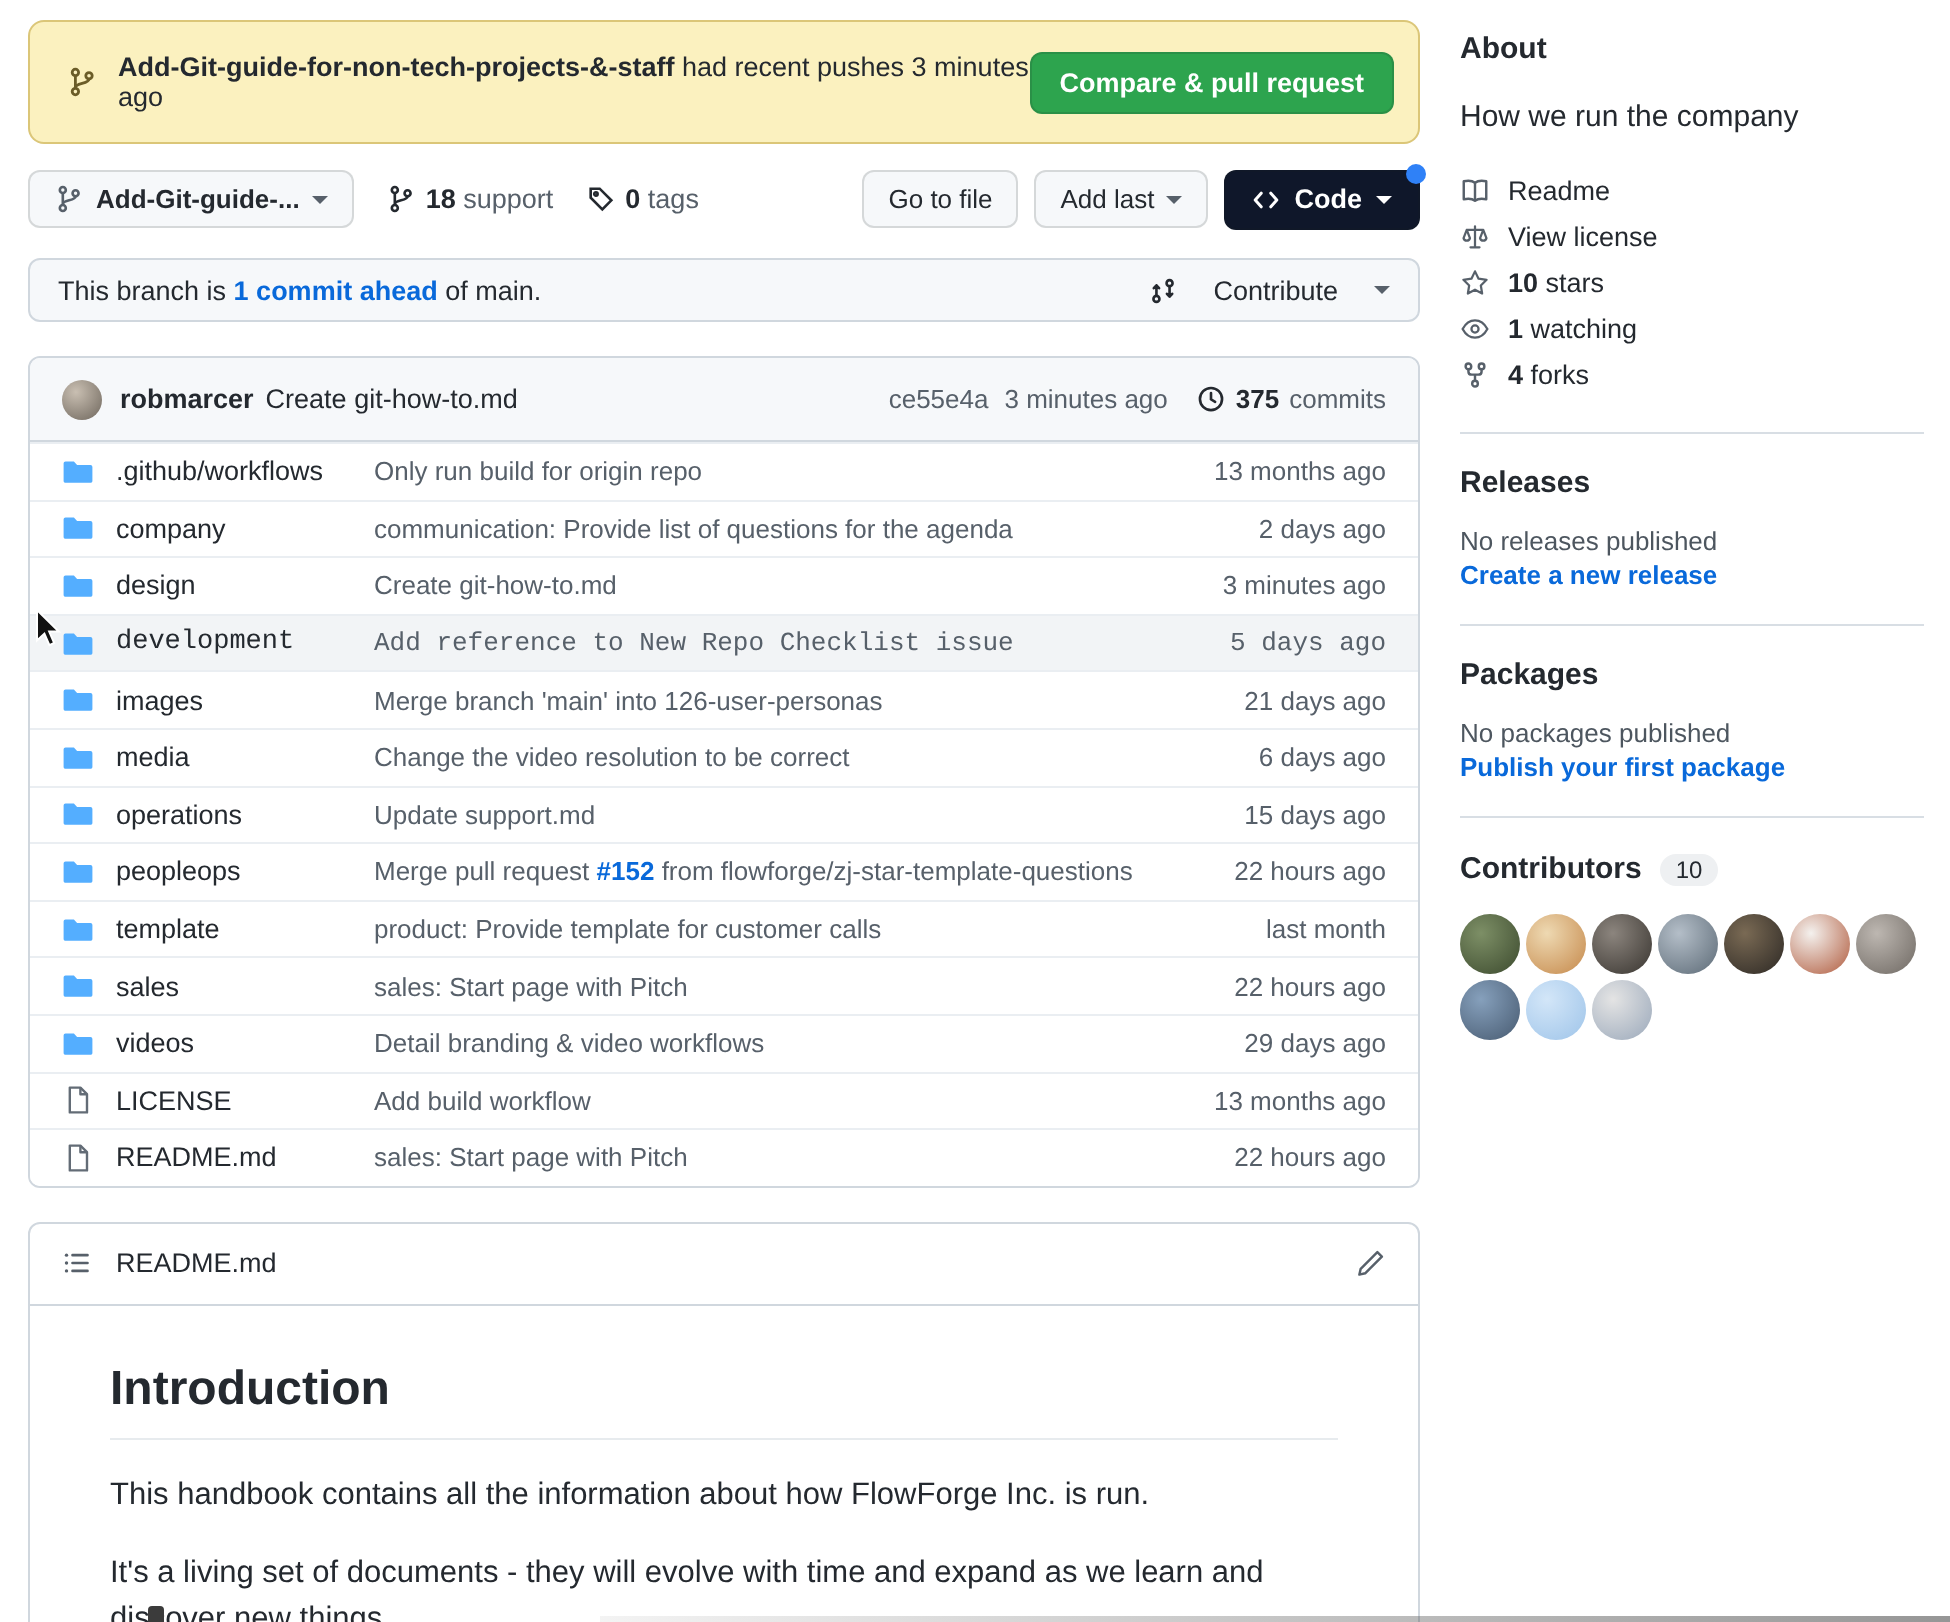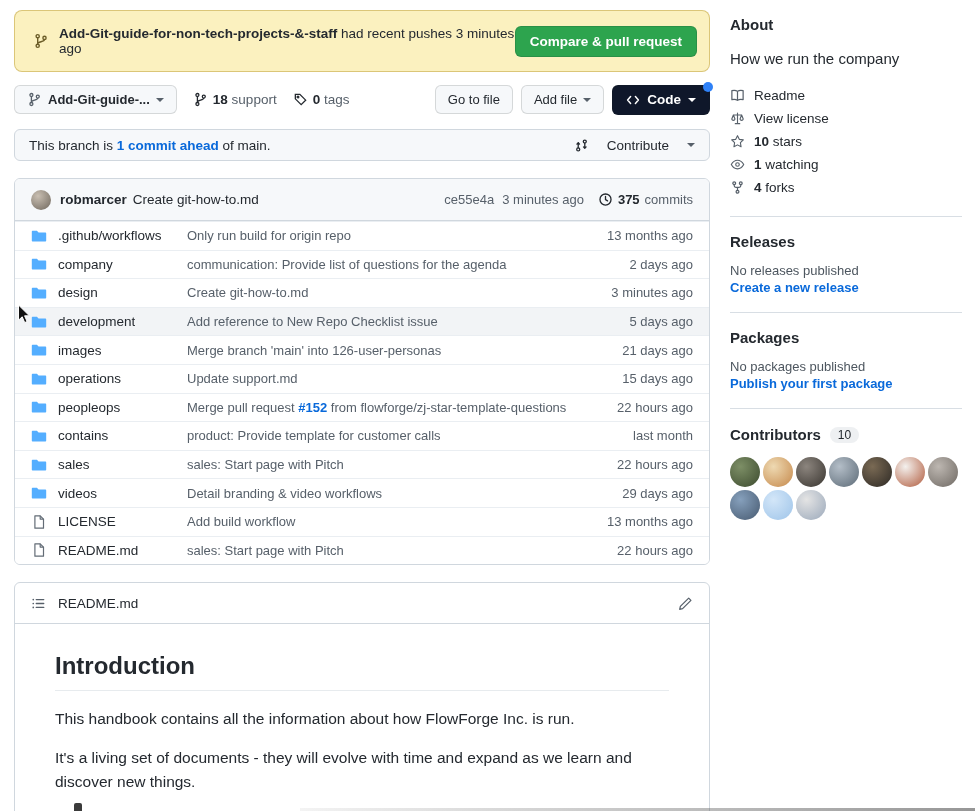--- a/index.html
+++ b/index.html
@@ -71,21 +71,21 @@
   .commit-msg { margin-left:6px; cursor:pointer; }
   .commit-right { margin-left:auto; display:flex; align-items:center; gap:8px; color:#57606a; font-size:13px; }
   .commit-sha { cursor:pointer; }
   .commits-count { display:flex; align-items:center; gap:5px; color:#57606a; cursor:pointer; margin-left:6px; }
   .commits-count b { color:#24292f; }
 
   .file-row {
     height:28.6px; display:flex; align-items:center; padding:0 16px;
     border-top:1px solid #eaeef2; font-size:13.5px; background:#fff;
   }
-  .file-row.hl { background:#f2f4f6; }
+  .file-row.hl { background:#f2f4f6;font-family:Liberation Mono, monospace; }
   .file-row .name { width:156px; flex:none; display:flex; align-items:center; gap:11px; }
   .file-row .name span { cursor:pointer; white-space:nowrap; overflow:hidden; }
   .file-row .msg { flex:1; color:#57606a; white-space:nowrap; overflow:hidden; cursor:pointer; font-size:13px; }
   .file-row .msg a { cursor:pointer; }
   .file-row .time { width:120px; flex:none; text-align:right; color:#57606a; font-size:13px; cursor:pointer; white-space:nowrap; }
 
   
   .readme-card { margin-top:17px; border:1px solid #d0d7de; border-radius:6px; background:#fff; }
   .readme-head { height:41px; display:flex; align-items:center; gap:12px; padding:0 16px; border-bottom:1px solid #d0d7de; font-size:13.5px; }
   .readme-edit { margin-left:auto; cursor:pointer; }
@@ -169,21 +169,21 @@
           </g>
         </svg>
         <span><b>0</b> <span class="muted">tags</span></span>
       </span>
 
       <div class="toolbar-right">
         <button class="btn-gray">
             <span>Go to file</span>
           </button>
         <button class="btn-gray">
-          <span>Add file</span>
+          <span>Add last</span>
           <span class="caret"></span>
         </button>
         <button class="btn-code">
           <svg class="ic" width="14" height="14" viewBox="0 0 14 14">
             <g stroke="#ffffff" stroke-width="1.5" fill="none" stroke-linecap="round" stroke-linejoin="round">
               <path d="M4.6 3.6L1.6 7l3 3.4M9.4 3.6L12.4 7l-3 3.4"></path>
             </g>
           </svg>
           <span>Code</span>
           <span class="caret white"></span>
@@ -283,20 +283,31 @@
       <svg class="ic icon-dir" width="16" height="16" viewBox="0 0 16 16">
         <path d="M1.75 2.8h4.2l1.6 1.7h6.7c.5 0 .95.4.95.95v7c0 .55-.45.95-.95.95H1.75c-.5 0-.95-.4-.95-.95v-8.7c0-.55.45-.95.95-.95z" fill="#54aeff"></path>
       </svg>
 
       <span class="fname">images</span>
     </span>
     <span class="msg"><span class="m-pre">Merge branch 'main' into 126-user-personas</span><a class="lnk m-link"></a><span class="m-post"></span></span>
     <span class="time">21 days ago</span>
   </div>
 
+  <div class="file-row">
+    <span class="name">
+      <svg class="ic icon-dir" width="16" height="16" viewBox="0 0 16 16">
+        <path d="M1.75 2.8h4.2l1.6 1.7h6.7c.5 0 .95.4.95.95v7c0 .55-.45.95-.95.95H1.75c-.5 0-.95-.4-.95-.95v-8.7c0-.55.45-.95.95-.95z" fill="#54aeff"></path>
+      </svg>
+
+      <span class="fname">media</span>
+    </span>
+    <span class="msg"><span class="m-pre">Change the video resolution to be correct</span><a class="lnk m-link"></a><span class="m-post"></span></span>
+    <span class="time">6 days ago</span>
+  </div>
 
   <div class="file-row">
     <span class="name">
       <svg class="ic icon-dir" width="16" height="16" viewBox="0 0 16 16">
         <path d="M1.75 2.8h4.2l1.6 1.7h6.7c.5 0 .95.4.95.95v7c0 .55-.45.95-.95.95H1.75c-.5 0-.95-.4-.95-.95v-8.7c0-.55.45-.95.95-.95z" fill="#54aeff"></path>
       </svg>
 
       <span class="fname">operations</span>
     </span>
     <span class="msg"><span class="m-pre">Update support.md</span><a class="lnk m-link"></a><span class="m-post"></span></span>
@@ -314,21 +325,21 @@
     <span class="msg"><span class="m-pre">Merge pull request </span><a class="lnk m-link">#152</a><span class="m-post"> from flowforge/zj-star-template-questions</span></span>
     <span class="time">22 hours ago</span>
   </div>
 
   <div class="file-row">
     <span class="name">
       <svg class="ic icon-dir" width="16" height="16" viewBox="0 0 16 16">
         <path d="M1.75 2.8h4.2l1.6 1.7h6.7c.5 0 .95.4.95.95v7c0 .55-.45.95-.95.95H1.75c-.5 0-.95-.4-.95-.95v-8.7c0-.55.45-.95.95-.95z" fill="#54aeff"></path>
       </svg>
 
-      <span class="fname">contains</span>
+      <span class="fname">template</span>
     </span>
     <span class="msg"><span class="m-pre">product: Provide template for customer calls</span><a class="lnk m-link"></a><span class="m-post"></span></span>
     <span class="time">last month</span>
   </div>
 
   <div class="file-row">
     <span class="name">
       <svg class="ic icon-dir" width="16" height="16" viewBox="0 0 16 16">
         <path d="M1.75 2.8h4.2l1.6 1.7h6.7c.5 0 .95.4.95.95v7c0 .55-.45.95-.95.95H1.75c-.5 0-.95-.4-.95-.95v-8.7c0-.55.45-.95.95-.95z" fill="#54aeff"></path>
       </svg>

